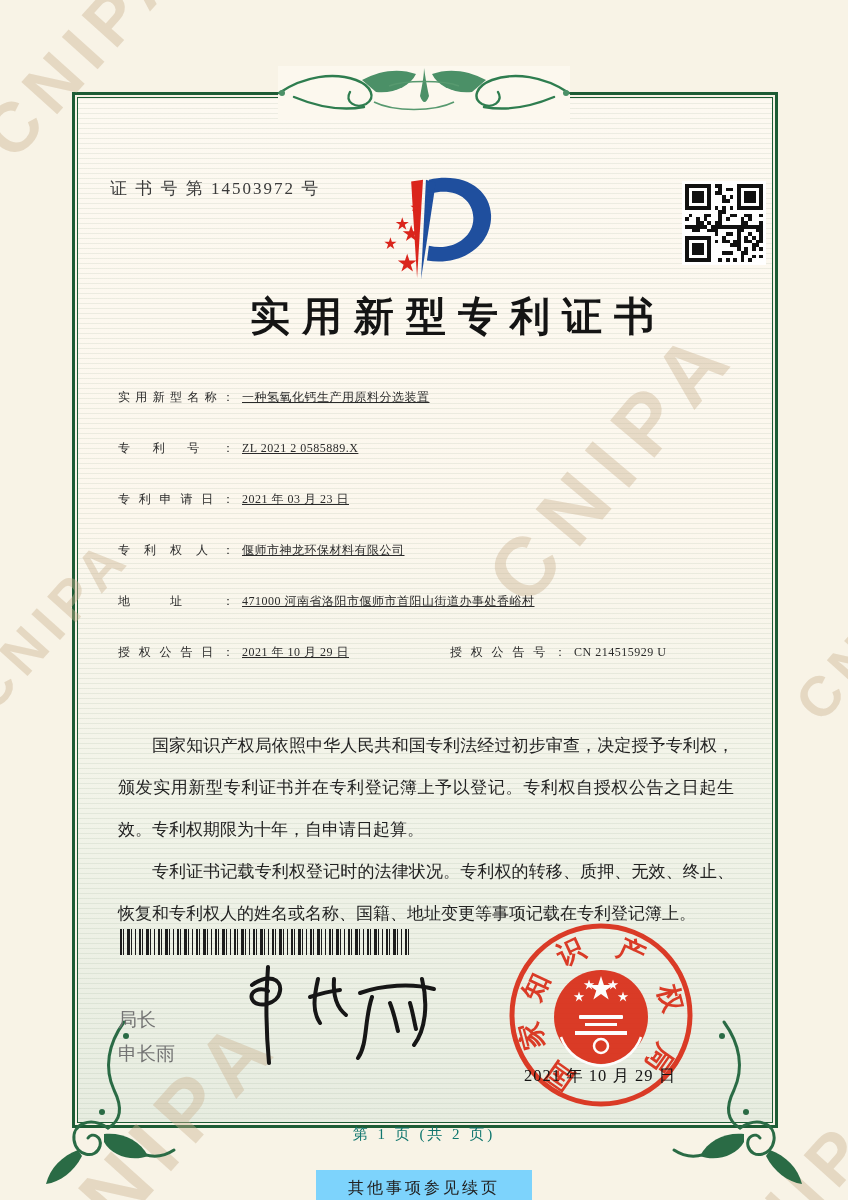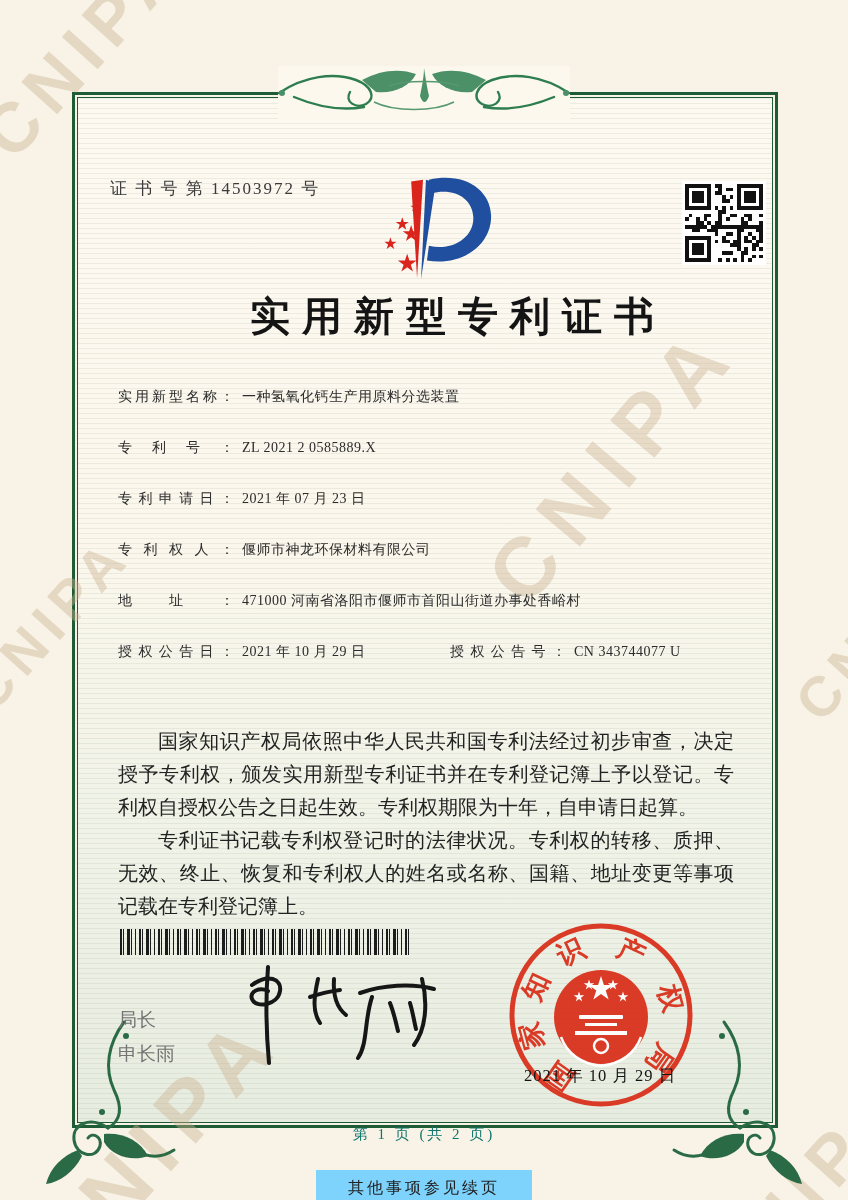--- a/index.html
+++ b/index.html
@@ -40,31 +40,31 @@
   .corner-br{left:660px;top:1018px;transform:scaleX(-1);}
   
   .content{position:absolute;inset:0;z-index:5;margin-top:31px;}
   .cert-no{position:absolute;left:110px;top:146px;font-size:17px;letter-spacing:2px;color:#3a3a3a;}
   .logo{position:absolute;left:348px;top:136px;}
   .qr{position:absolute;left:682px;top:150px;background:#fff;padding:3px;}
   .title{
     position:absolute;left:0;top:258px;width:100%;text-align:center;
     font-size:40px;font-weight:700;letter-spacing:12px;text-indent:12px;color:#141414;padding-left:28px;
   }
-  .fields{position:absolute;left:118px;top:354px;font-size:14px;}
+  .fields{position:absolute;left:118px;top:354px;font-size:12px;text-decoration:underline;}
   .frow{height:24px;line-height:24px;margin-bottom:27px;position:relative;white-space:nowrap;}
   .flabel{
     display:inline-block;width:116px;vertical-align:top;
     text-align:justify;text-align-last:justify;letter-spacing:0;
   }
   .fval{margin-left:8px;letter-spacing:.5px;}
   .grant-right{position:absolute;left:332px;top:0;white-space:nowrap;}
   .paras{
     position:absolute;left:118px;top:694px;width:616px;
-    font-size:20px;line-height:33px;text-align:justify;color:#222;
+    font-size:17px;line-height:42px;text-align:justify;color:#222;
   }
   .paras p{margin:0;text-indent:2em;}
   .barcode{
     position:absolute;left:120px;top:898px;width:292px;height:26px;
     background:repeating-linear-gradient(90deg,
       #1c1c1c 0 2px, transparent 2px 3px,
       #1c1c1c 3px 4px, transparent 4px 7px,
       #1c1c1c 7px 10px, transparent 10px 11px,
       #1c1c1c 11px 12px, transparent 12px 15px,
       #1c1c1c 15px 16px, transparent 16px 19px);
@@ -291,32 +291,32 @@
   <div class="title">实用新型专利证书</div>
 
   <div class="fields">
     <div class="frow">
       <span class="flabel">实用新型名称：</span><span class="fval">一种氢氧化钙生产用原料分选装置</span>
     </div>
     <div class="frow">
       <span class="flabel">专利号：</span><span class="fval">ZL 2021 2 0585889.X</span>
     </div>
     <div class="frow">
-      <span class="flabel">专利申请日：</span><span class="fval">2021 年 07 月 23 日</span>
+      <span class="flabel">专利申请日：</span><span class="fval">2021 年 03 月 23 日</span>
     </div>
     <div class="frow">
       <span class="flabel">专利权人：</span><span class="fval">偃师市神龙环保材料有限公司</span>
     </div>
     <div class="frow">
       <span class="flabel">地址：</span><span class="fval">471000 河南省洛阳市偃师市首阳山街道办事处香峪村</span>
     </div>
     <div class="frow">
       <span class="flabel">授权公告日：</span><span class="fval">2021 年 10 月 29 日</span>
       <span class="grant-right">
-        <span class="flabel">授权公告号：</span><span class="fval">CN 343744077 U</span>
+        <span class="flabel">授权公告号：</span><span class="fval">CN 214515929 U</span>
       </span>
     </div>
   </div>
 
   <div class="paras">
     <p>国家知识产权局依照中华人民共和国专利法经过初步审查，决定授予专利权，颁发实用新型专利证书并在专利登记簿上予以登记。专利权自授权公告之日起生效。专利权期限为十年，自申请日起算。</p>
     <p>专利证书记载专利权登记时的法律状况。专利权的转移、质押、无效、终止、恢复和专利权人的姓名或名称、国籍、地址变更等事项记载在专利登记簿上。</p>
   </div>
 
   <div class="barcode"></div>

